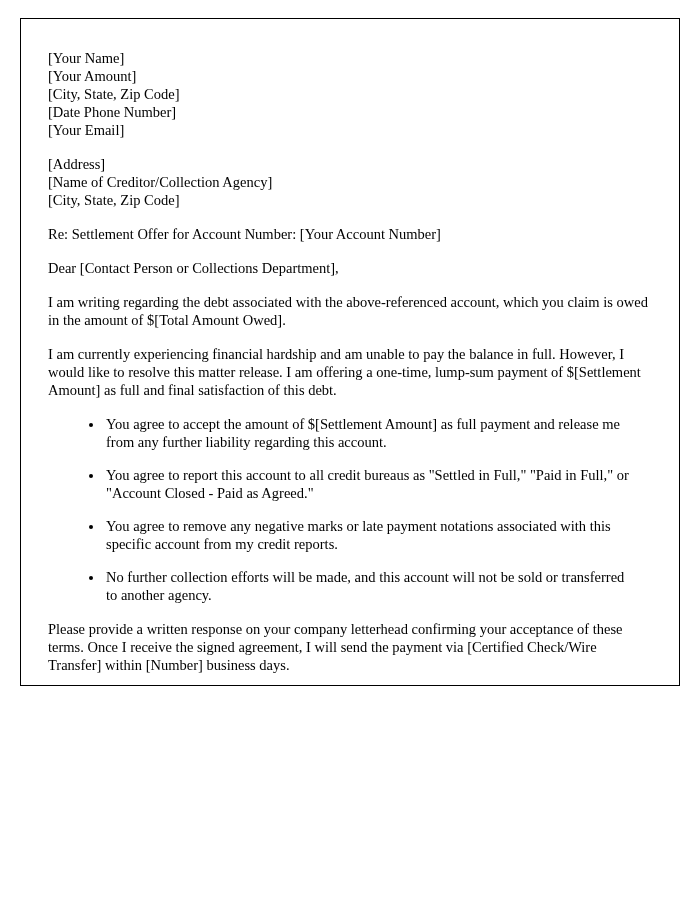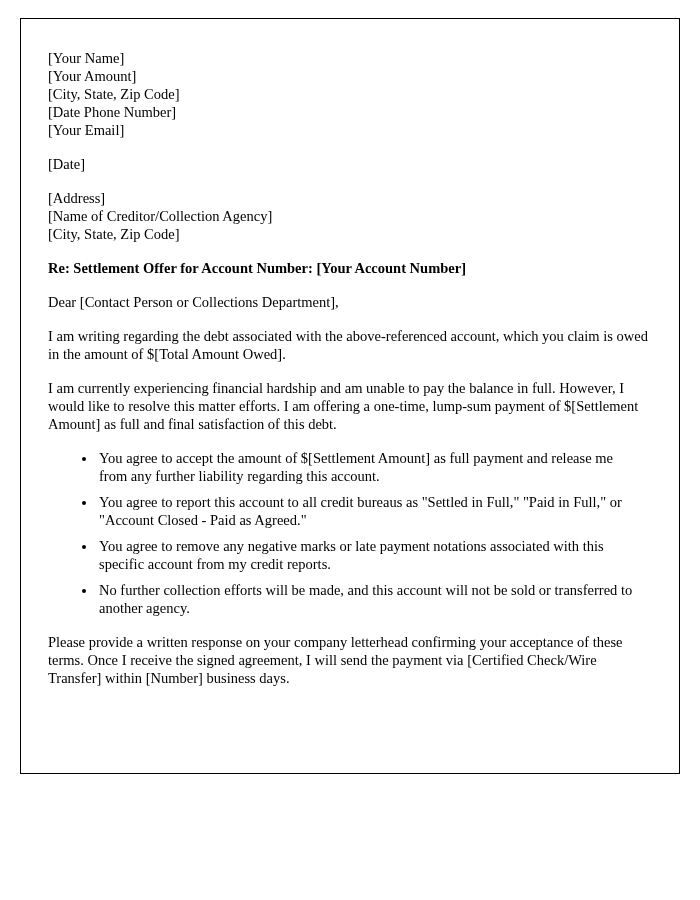--- a/index.html
+++ b/index.html
@@ -13,78 +13,77 @@
     position: relative;
     font-family: "Liberation Serif", serif;
     color: #000000;
     overflow: hidden;
   }
   .page {
     position: absolute;
     left: 20px;
     top: 18px;
     width: 660px;
-    height: 756px;
+    height: 668px;
     border: 1px solid #000000;
     box-sizing: border-box;
     padding: 30px 27px 0 27px;
     background: #ffffff;
     overflow: hidden;
   }
   .block {
     font-size: 14.5px;
     line-height: 18px;
     margin: 0 0 16px 0;
   }
   .line {
     display: block;
   }
   .subject {
-    font-weight: bold;
+    font-weight: normal;
   }
   ul.conditions {
     margin: 0 0 16px 0;
     padding: 0 0 0 41px;
     font-size: 14.5px;
     line-height: 18px;
     list-style-type: disc;
   }
   ul.conditions li {
-    margin: 8px;
+    margin: 15px;
     padding-left: 2px;
   }
 </style>
 </head>
 <body>
 
 <div class="page">
 
   <div class="block">
     <span class="line">[Your Name]</span>
     <span class="line">[Your Amount]</span>
     <span class="line">[City, State, Zip Code]</span>
     <span class="line">[Date Phone Number]</span>
     <span class="line">[Your Email]</span>
   </div>
 
-  <div class="block">[Date]</div>
 
   <div class="block">
     <span class="line">[Address]</span>
     <span class="line">[Name of Creditor/Collection Agency]</span>
     <span class="line">[City, State, Zip Code]</span>
   </div>
 
   <div class="block subject">Re: Settlement Offer for Account Number: [Your Account Number]</div>
 
   <div class="block">Dear [Contact Person or Collections Department],</div>
 
   <div class="block">I am writing regarding the debt associated with the above-referenced account, which you claim is owed in the amount of $[Total Amount Owed].</div>
 
-  <div class="block">I am currently experiencing financial hardship and am unable to pay the balance in full. However, I would like to resolve this matter efforts. I am offering a one-time, lump-sum payment of $[Settlement Amount] as full and final satisfaction of this debt.</div>
+  <div class="block">I am currently experiencing financial hardship and am unable to pay the balance in full. However, I would like to resolve this matter release. I am offering a one-time, lump-sum payment of $[Settlement Amount] as full and final satisfaction of this debt.</div>
 
 
   <ul class="conditions">
     <li>You agree to accept the amount of $[Settlement Amount] as full payment and release me from any further liability regarding this account.</li>
     <li>You agree to report this account to all credit bureaus as "Settled in Full," "Paid in Full," or "Account Closed - Paid as Agreed."</li>
     <li>You agree to remove any negative marks or late payment notations associated with this specific account from my credit reports.</li>
     <li>No further collection efforts will be made, and this account will not be sold or transferred to another agency.</li>
   </ul>
 
   <div class="block">Please provide a written response on your company letterhead confirming your acceptance of these terms. Once I receive the signed agreement, I will send the payment via [Certified Check/Wire Transfer] within [Number] business days.</div>

